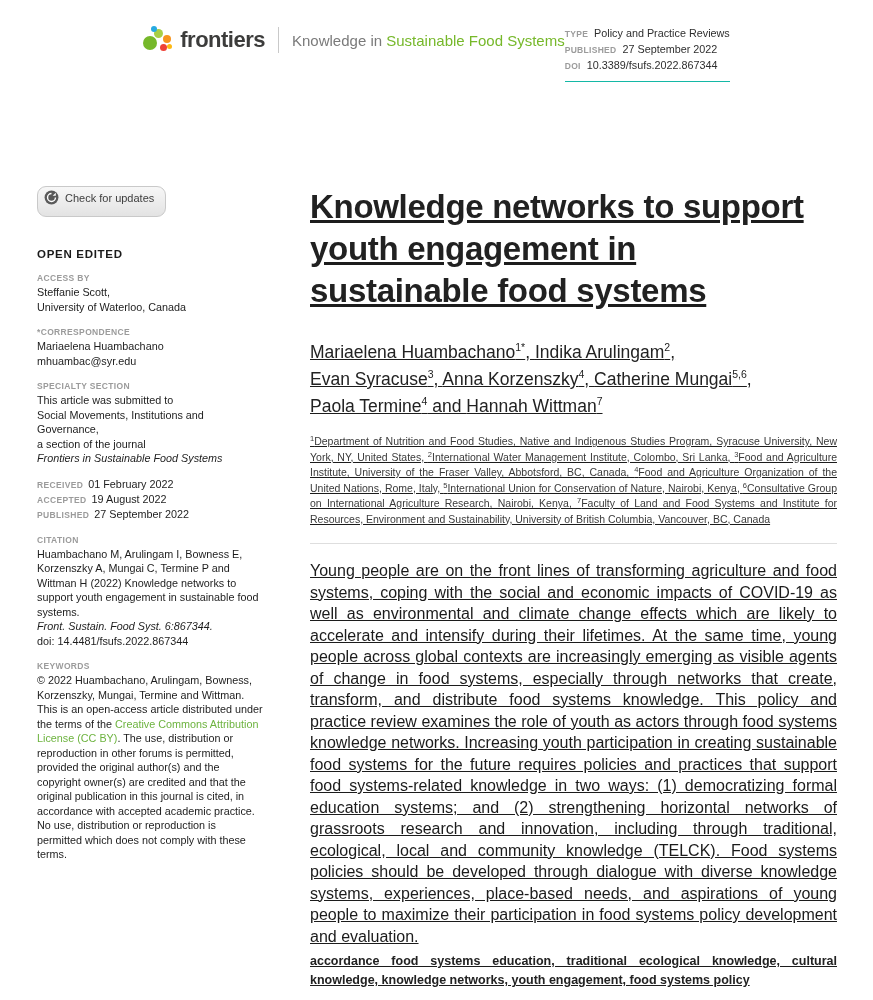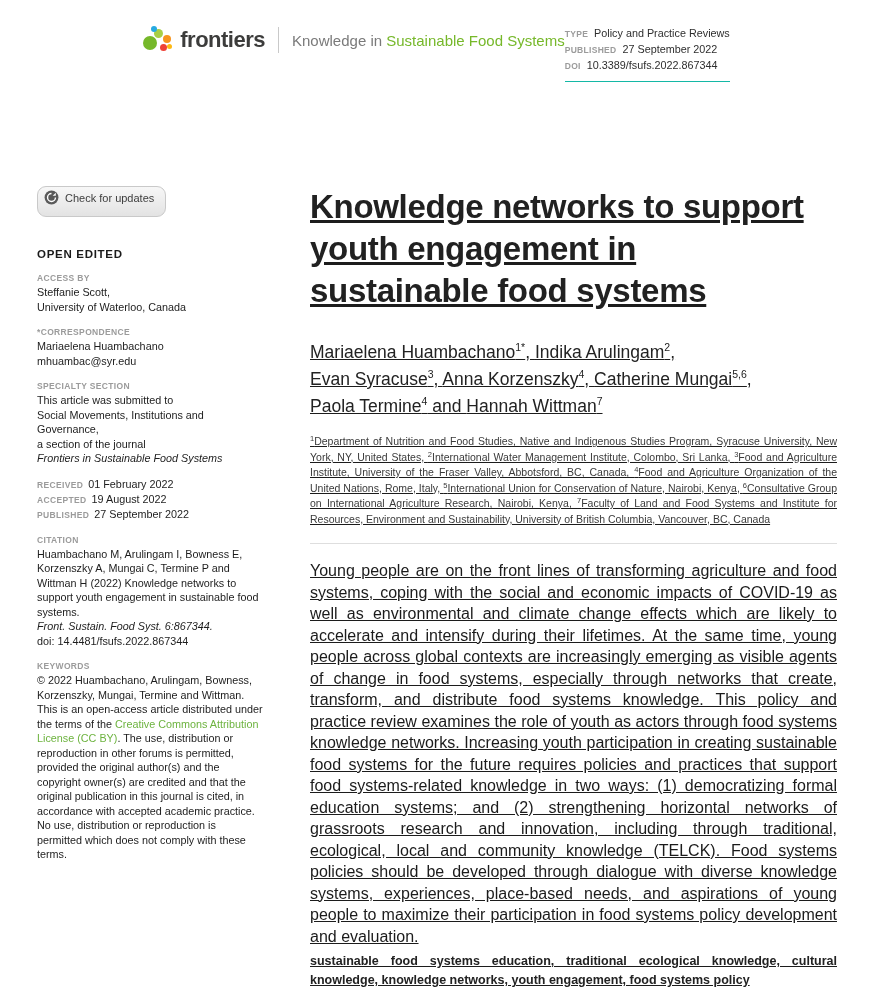--- a/index.html
+++ b/index.html
@@ -175,17 +175,17 @@
 sustainable food systems</h1>
 
     <p class="authors"><span class="author-unit"><span>Mariaelena Huambachano</span><sup>1*</sup><span>,  </span></span><span class="author-unit"><span>Indika Arulingam</span><sup>2</sup><span>,
 </span></span><span class="author-unit"><span>Evan Syracuse</span><sup>3</sup><span>, </span></span><span class="author-unit"><span>Anna Korzenszky</span><sup>4</sup><span>, </span></span><span class="author-unit"><span>Catherine Mungai</span><sup>5,6</sup><span>,
 </span></span><span class="author-unit"><span>Paola Termine</span><sup>4</sup><span> and </span></span><span class="author-unit"><span>Hannah Wittman</span><sup>7</sup><span></span></span></p>
 
     <p class="affiliations"><span><sup>1</sup><span>Department of Nutrition and Food Studies, Native and Indigenous Studies Program, Syracuse University, New York, NY, United States, </span></span><span><sup>2</sup><span>International Water Management Institute, Colombo, Sri Lanka, </span></span><span><sup>3</sup><span>Food and Agriculture Institute, University of the Fraser Valley, Abbotsford, BC, Canada, </span></span><span><sup>4</sup><span>Food and Agriculture Organization of the United Nations, Rome, Italy, </span></span><span><sup>5</sup><span>International Union for Conservation of Nature, Nairobi, Kenya, </span></span><span><sup>6</sup><span>Consultative Group on International Agriculture Research, Nairobi, Kenya, </span></span><span><sup>7</sup><span>Faculty of Land and Food Systems and Institute for Resources, Environment and Sustainability, University of British Columbia, Vancouver, BC, Canada</span></span></p>
 
     <p class="abstract">Young people are on the front lines of transforming agriculture and food systems, coping with the social and economic impacts of COVID-19 as well as environmental and climate change effects which are likely to accelerate and intensify during their lifetimes. At the same time, young people across global contexts are increasingly emerging as visible agents of change in food systems, especially through networks that create, transform, and distribute food systems knowledge. This policy and practice review examines the role of youth as actors through food systems knowledge networks. Increasing youth participation in creating sustainable food systems for the future requires policies and practices that support food systems-related knowledge in two ways: (1) democratizing formal education systems; and (2) strengthening horizontal networks of grassroots research and innovation, including through traditional, ecological, local and community knowledge (TELCK). Food systems policies should be developed through dialogue with diverse knowledge systems, experiences, place-based needs, and aspirations of young people to maximize their participation in food systems policy development and evaluation.</p>
 
-    <p class="keywords">sustainable food systems education, traditional ecological knowledge, cultural knowledge, knowledge networks, youth engagement, food systems policy</p>
+    <p class="keywords">accordance food systems education, traditional ecological knowledge, cultural knowledge, knowledge networks, youth engagement, food systems policy</p>
 
   </main>
 
 </div>
 
 </body></html>

